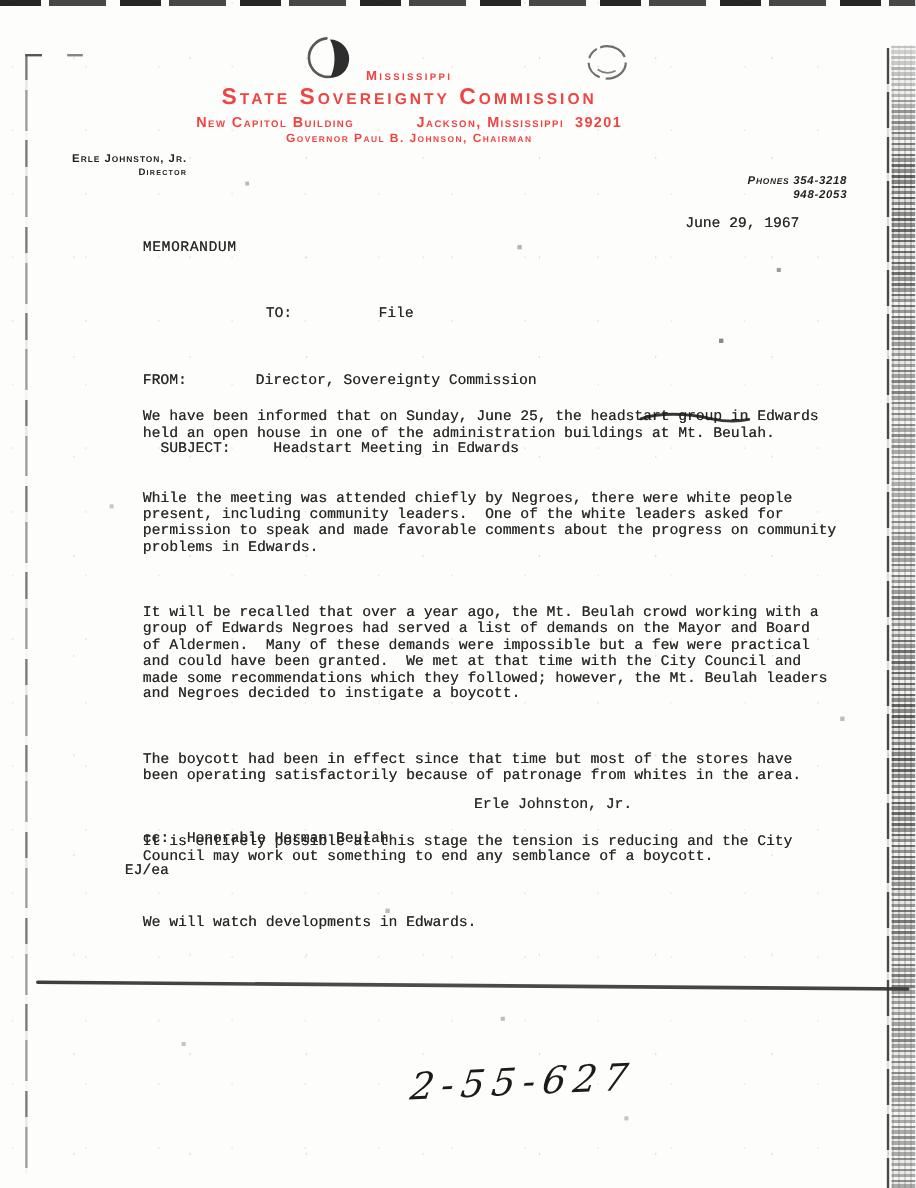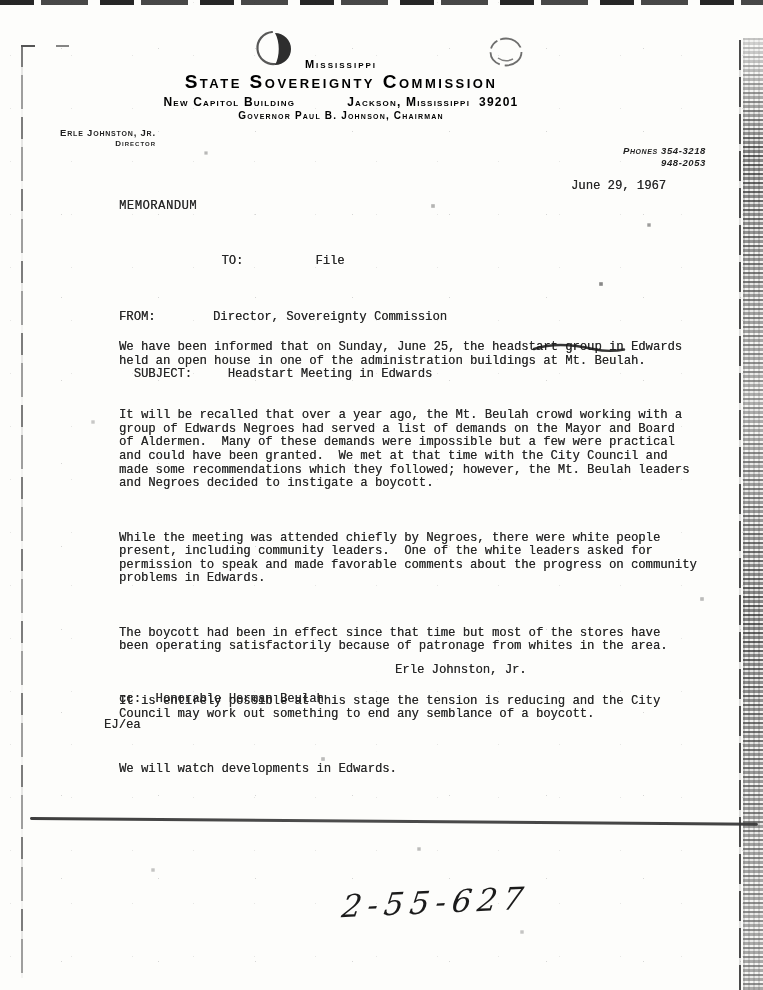--- a/index.html
+++ b/index.html
@@ -69,21 +69,21 @@
       701px 598px 0 0.8px rgba(90,90,90,.4),
       322px 758px 0 0.8px rgba(90,90,90,.4),
       152px 869px 0 0.7px rgba(90,90,90,.35),
       521px 931px 0 0.7px rgba(90,90,90,.35),
       418px 848px 0 0.7px rgba(90,90,90,.4);
   }
 
   
   .letterhead{
     position:absolute;top:58px;left:0;width:682px;text-align:center;
-    color:#000000;font-variant:small-caps;font-weight:bold;
+    color:#ef4444;font-variant:small-caps;font-weight:bold;
   }
   .lh-state{font-size:11px;letter-spacing:2px;}
   .lh-commission{font-size:19px;letter-spacing:2.5px;margin-top:1px;}
   .lh-address{font-size:12px;letter-spacing:1.2px;margin-top:2px;white-space:pre;}
   .lh-address .addr-gap{display:inline-block;width:52px;}
   .lh-chairman{font-size:10px;letter-spacing:1.2px;margin-top:1px;}
   .director-block{
     position:absolute;left:60px;top:127px;width:96px;text-align:center;
     color:#1f1f1f;font-variant:small-caps;font-weight:bold;
   }
@@ -179,30 +179,30 @@
     </div>
     <div class="field-row">
       <span class="field-label">SUBJECT:</span>
       <span class="field-value">Headstart Meeting in Edwards</span>
     </div>
   </div>
 
   <div class="tw body-text">
     <p>We have been informed that on Sunday, June 25, the headstart group in Edwards
 held an open house in one of the administration buildings at Mt. Beulah.</p>
+    <p>While the meeting was attended chiefly by Negroes, there were white people
+present, including community leaders.  One of the white leaders asked for
+permission to speak and made favorable comments about the progress on community
+problems in Edwards.</p>
     <p>It will be recalled that over a year ago, the Mt. Beulah crowd working with a
 group of Edwards Negroes had served a list of demands on the Mayor and Board
 of Aldermen.  Many of these demands were impossible but a few were practical
 and could have been granted.  We met at that time with the City Council and
 made some recommendations which they followed; however, the Mt. Beulah leaders
 and Negroes decided to instigate a boycott.</p>
-    <p>While the meeting was attended chiefly by Negroes, there were white people
-present, including community leaders.  One of the white leaders asked for
-permission to speak and made favorable comments about the progress on community
-problems in Edwards.</p>
     <p>The boycott had been in effect since that time but most of the stores have
 been operating satisfactorily because of patronage from whites in the area.</p>
     <p>It is entirely possible at this stage the tension is reducing and the City
 Council may work out something to end any semblance of a boycott.</p>
     <p>We will watch developments in Edwards.</p>
   </div>
 
   <svg class="beulah-underline" width="96" height="14" viewBox="0 0 96 14">
     <path d="M3,8 C18,3 40,3 62,8 C74,10.5 86,10 93,8.5" fill="none" stroke="#1a1a1a" stroke-width="2.4" stroke-linecap="round" opacity="0.88"></path>
   </svg>

